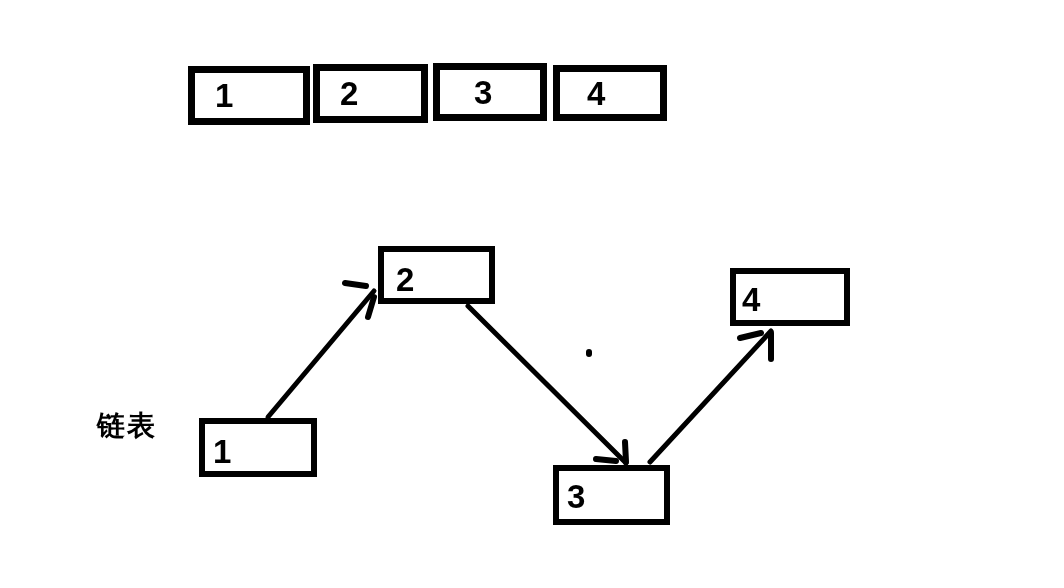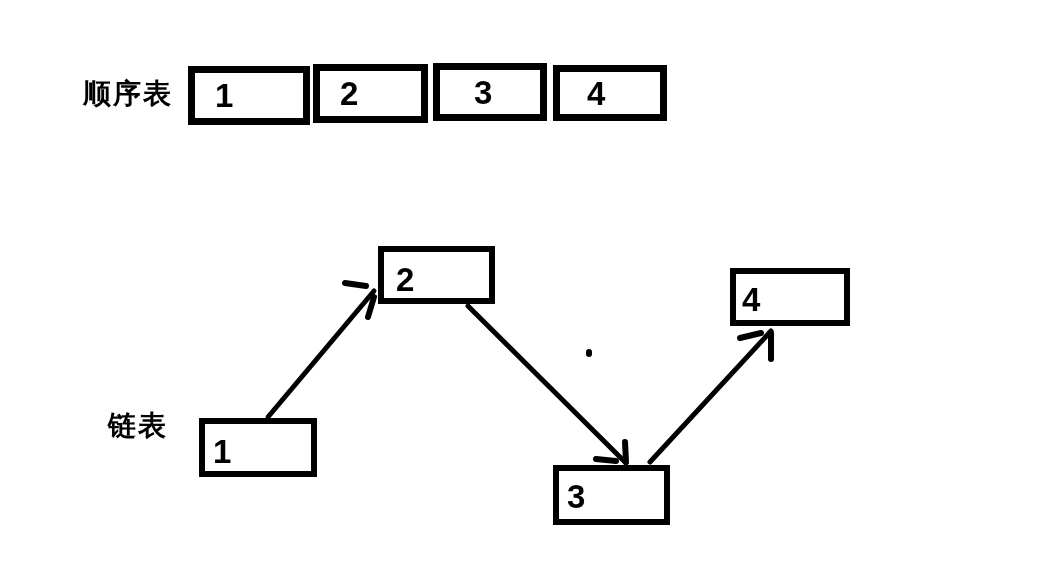--- a/index.html
+++ b/index.html
@@ -9,21 +9,21 @@
     position:relative; width:1064px; height:588px;
     background:var(--bg); overflow:hidden;
     font-family:"Liberation Sans","DejaVu Sans",sans-serif;
     color:var(--ink);
   }
   .label {
     position:absolute; font-weight:bold; font-size:28px;
     letter-spacing:2px; white-space:nowrap; line-height:1;
   }
   .seq-label { left:83px; top:80px; }
-  .ll-label  { left:108px; top:412px; }
+  .ll-label  { left:97px; top:412px; }
 
   .num { font-weight:bold; font-size:33px; line-height:1; }
 
   
   .cell {
     position:absolute; border:7px solid var(--ink); background:var(--bg);
     display:flex; align-items:center; z-index:2;
   }
   .cell-1 { left:188px; top:66px; width:122px; height:59px; padding-left:20px; }
   .cell-2 { left:313px; top:64px; width:115px; height:59px; padding-left:20px; }
@@ -47,21 +47,20 @@
   .stray-dot {
     position:absolute; left:586px; top:349px; width:6px; height:8px;
     background:var(--ink); border-radius:3px; z-index:1;
   }
 </style>
 </head>
 <body>
 
 <div class="canvas">
 
-  <span class="label seq-label">顺序表</span>
 
   <div class="cell cell-1">
     <span class="num">1</span>
   </div>
   <div class="cell cell-2">
     <span class="num">2</span>
   </div>
   <div class="cell cell-3">
     <span class="num">3</span>
   </div>

